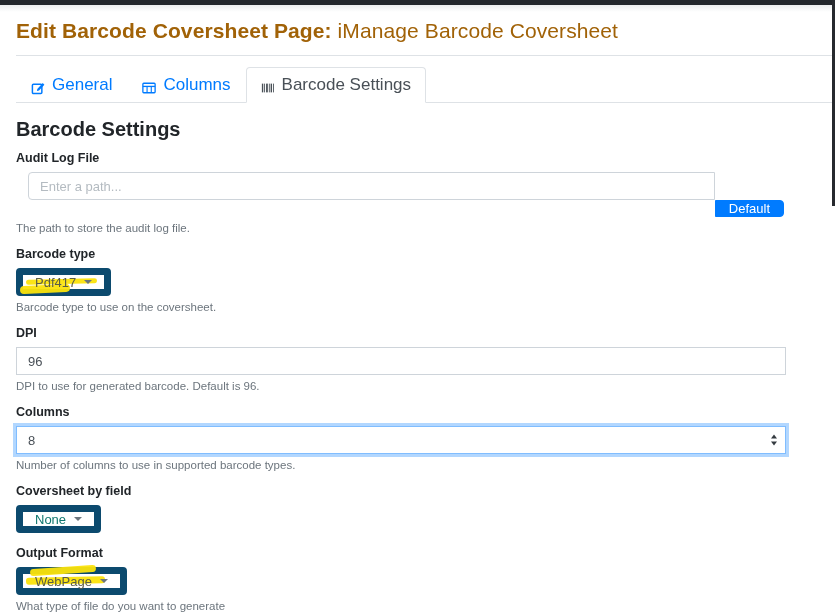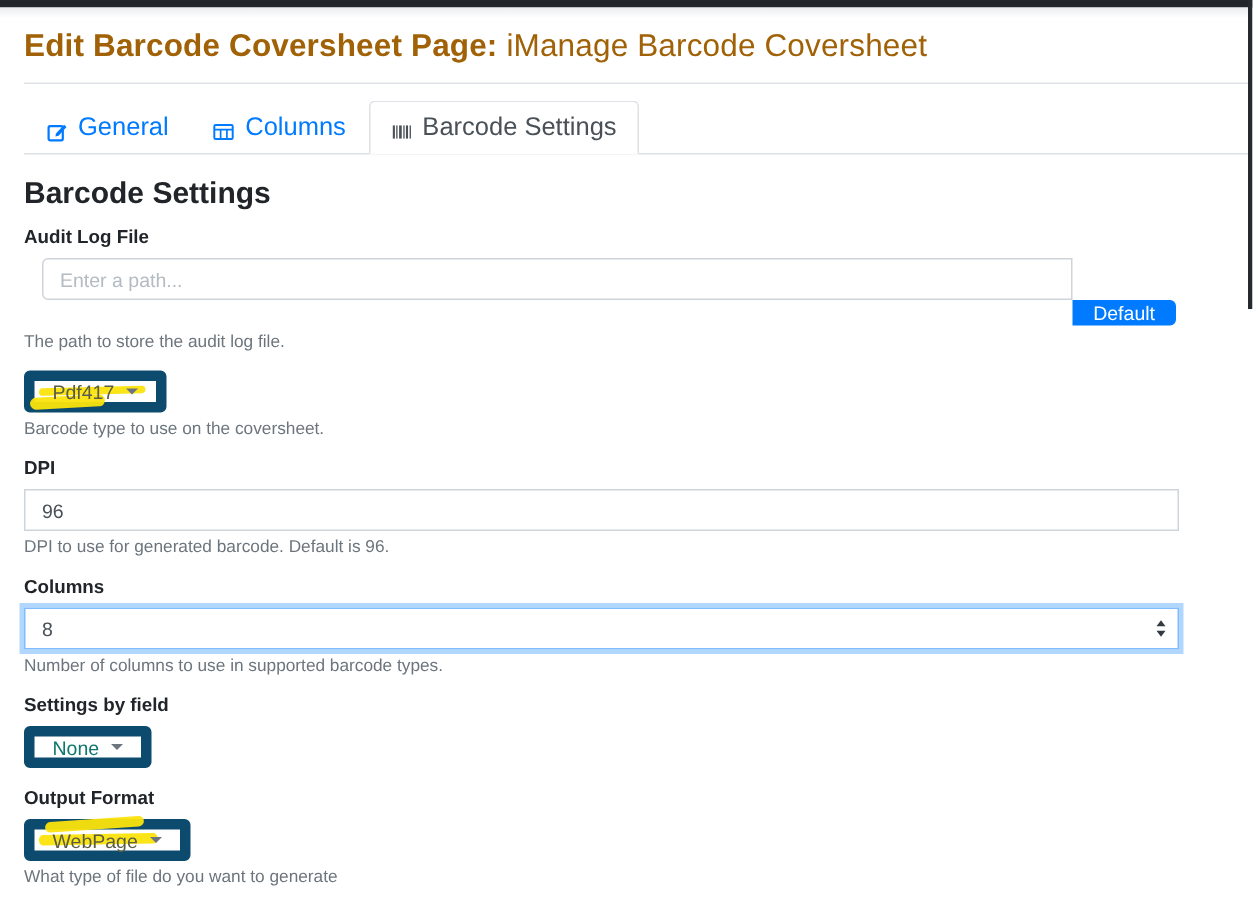--- a/index.html
+++ b/index.html
@@ -134,20 +134,21 @@
   <div class="field">
     <label>Audit Log File</label>
     <div class="input-group">
       <input class="text-input" placeholder="Enter a path..." style="">
       <button class="btn-primary">Default</button>
     </div>
     <div class="help">The path to store the audit log file.</div>
   </div>
 
   <div class="field">
+    <label>Barcode type</label>
     <button class="dropdown hl hl-pdf417">
       <span class="hl-blob blob-a"></span>
       <span class="hl-blob blob-b"></span>
       <span class="dd-label">Pdf417</span>
       <span class="caret"></span>
     </button>
     <div class="help">Barcode type to use on the coversheet.</div>
   </div>
 
   <div class="field">
@@ -164,21 +165,21 @@
       <input class="text-input focused" value="8" style="">
       <span class="spinner">
         <span class="spin-up"></span>
         <span class="spin-down"></span>
       </span>
     </div>
     <div class="help">Number of columns to use in supported barcode types.</div>
   </div>
 
   <div class="field">
-    <label>Settings by field</label>
+    <label>Coversheet by field</label>
     <button class="dropdown">
       <span class="dd-label">None</span>
       <span class="caret"></span>
     </button>
   </div>
 
   <div class="field">
     <label>Output Format</label>
     <button class="dropdown hl hl-webpage">
       <span class="hl-blob blob-a"></span>

